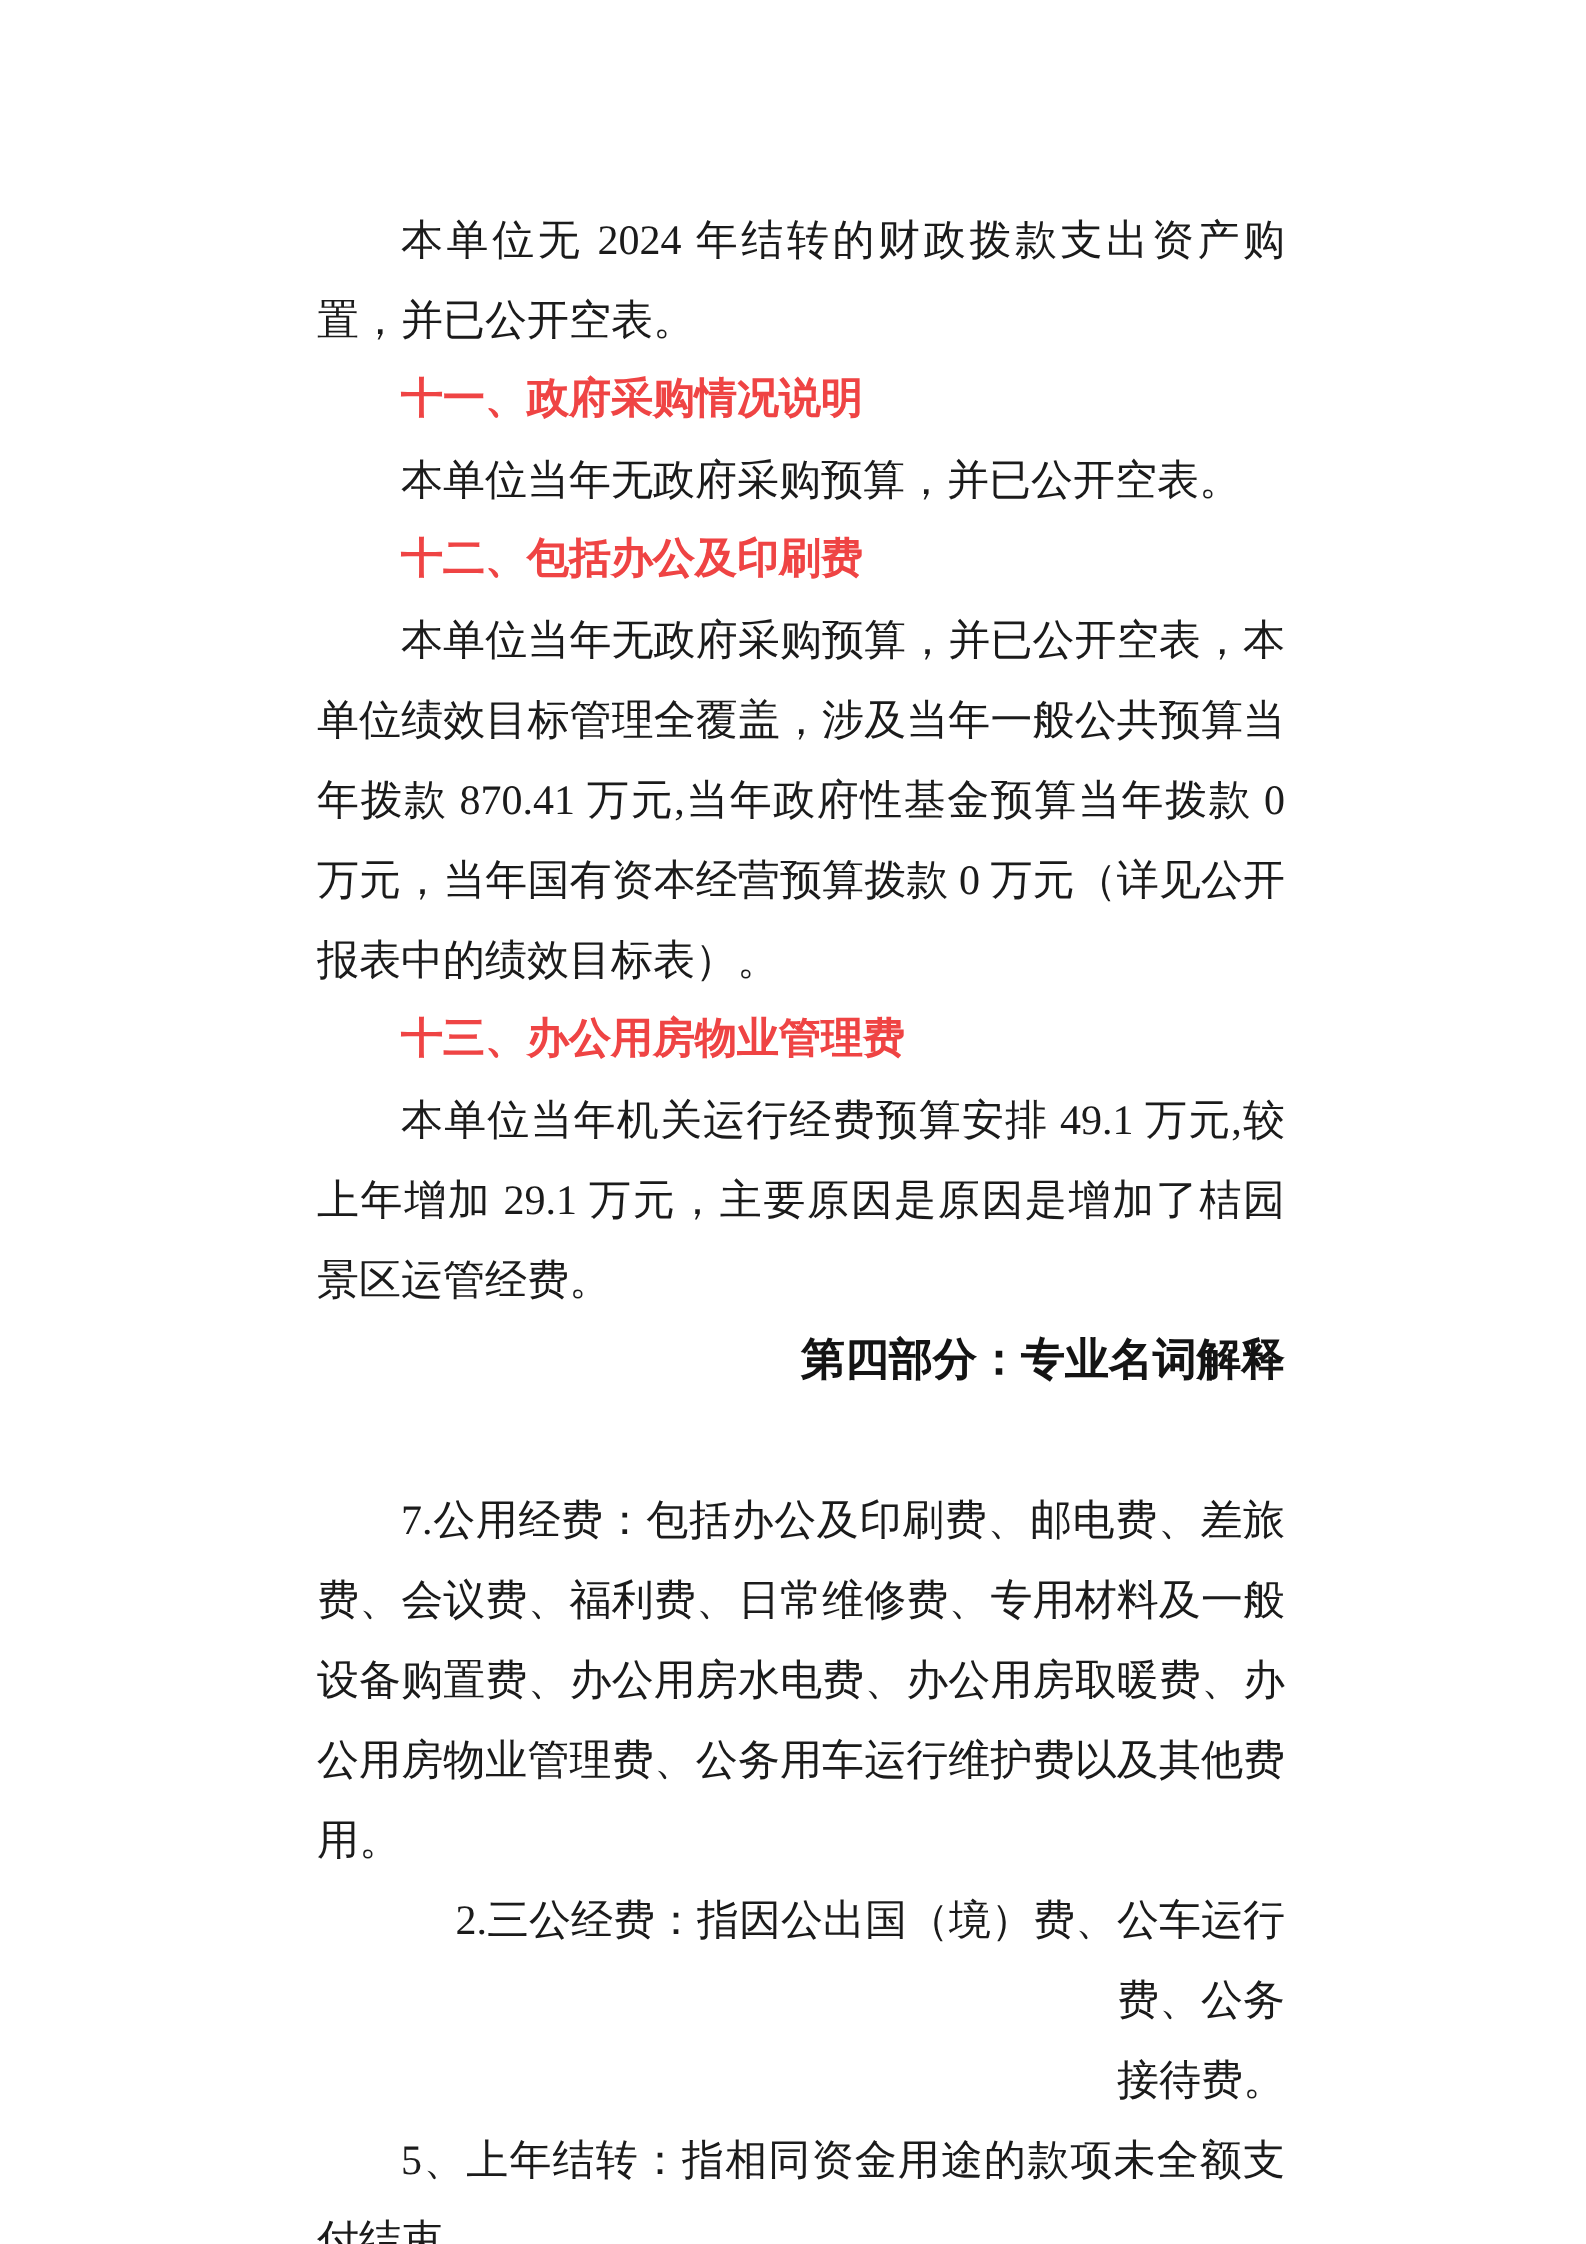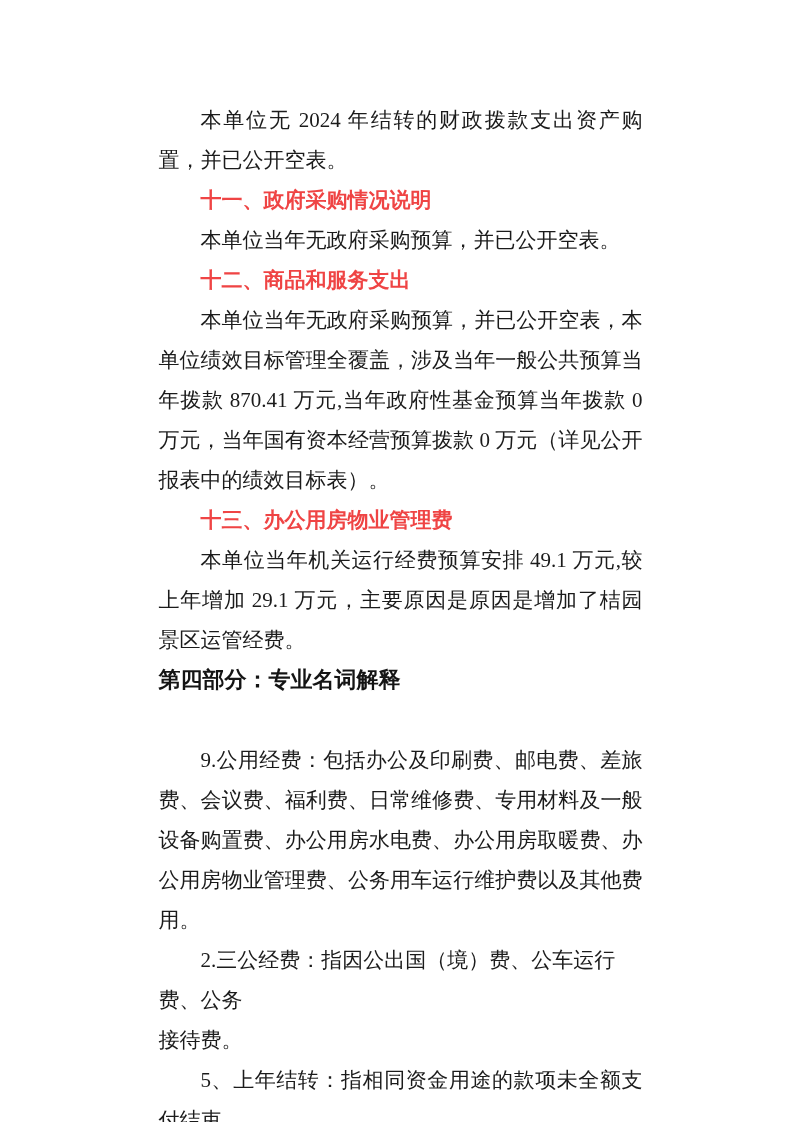--- a/index.html
+++ b/index.html
@@ -22,35 +22,35 @@
     line-height: 40px;
   }
   .para {
     margin: 0;
     text-indent: 2em;
     text-align: justify;
   }
   .para-break {
     margin: 0;
     text-indent: 2em;
-    text-align: left;
+    text-align: right;
     white-space: pre-wrap;
   }
   .heading {
     margin: 0;
     text-indent: 2em;
     font-family: "Liberation Sans", "DejaVu Sans", sans-serif;
     font-weight: bold;
     font-size: 21px;
     line-height: 40px;
     color: #ef4444;
   }
   .center-heading {
     margin: 0;
-    text-align: left;
+    text-align: right;
     text-indent: 0;
     font-family: "Liberation Sans", "DejaVu Sans", sans-serif;
     font-weight: bold;
     font-size: 22px;
     line-height: 40px;
     color: #141414;
   }
   .spacer {
     height: 40px;
   }
@@ -59,33 +59,33 @@
 <body>
 
 <div class="page">
 
   <p class="para">本单位无 2024 年结转的财政拨款支出资产购置，并已公开空表。</p>
 
   <h2 class="heading">十一、政府采购情况说明</h2>
 
   <p class="para">本单位当年无政府采购预算，并已公开空表。</p>
 
-  <h2 class="heading">十二、商品和服务支出</h2>
+  <h2 class="heading">十二、包括办公及印刷费</h2>
 
   <p class="para">本单位当年无政府采购预算，并已公开空表，本单位绩效目标管理全覆盖，涉及当年一般公共预算当年拨款 870.41 万元,当年政府性基金预算当年拨款 0 万元，当年国有资本经营预算拨款 0 万元（详见公开报表中的绩效目标表）。</p>
 
   <h2 class="heading">十三、办公用房物业管理费</h2>
 
   <p class="para">本单位当年机关运行经费预算安排 49.1 万元,较上年增加 29.1 万元，主要原因是原因是增加了桔园景区运管经费。</p>
 
   <h1 class="center-heading">第四部分：专业名词解释</h1>
 
   <div class="spacer"></div>
 
-  <p class="para">9.公用经费：包括办公及印刷费、邮电费、差旅费、会议费、福利费、日常维修费、专用材料及一般设备购置费、办公用房水电费、办公用房取暖费、办公用房物业管理费、公务用车运行维护费以及其他费用。</p>
+  <p class="para">7.公用经费：包括办公及印刷费、邮电费、差旅费、会议费、福利费、日常维修费、专用材料及一般设备购置费、办公用房水电费、办公用房取暖费、办公用房物业管理费、公务用车运行维护费以及其他费用。</p>
 
   <p class="para-break">2.三公经费：指因公出国（境）费、公车运行费、公务
 接待费。</p>
 
 
 
   <p class="para">5、上年结转：指相同资金用途的款项未全额支付结束</p>
 
 </div>
 

